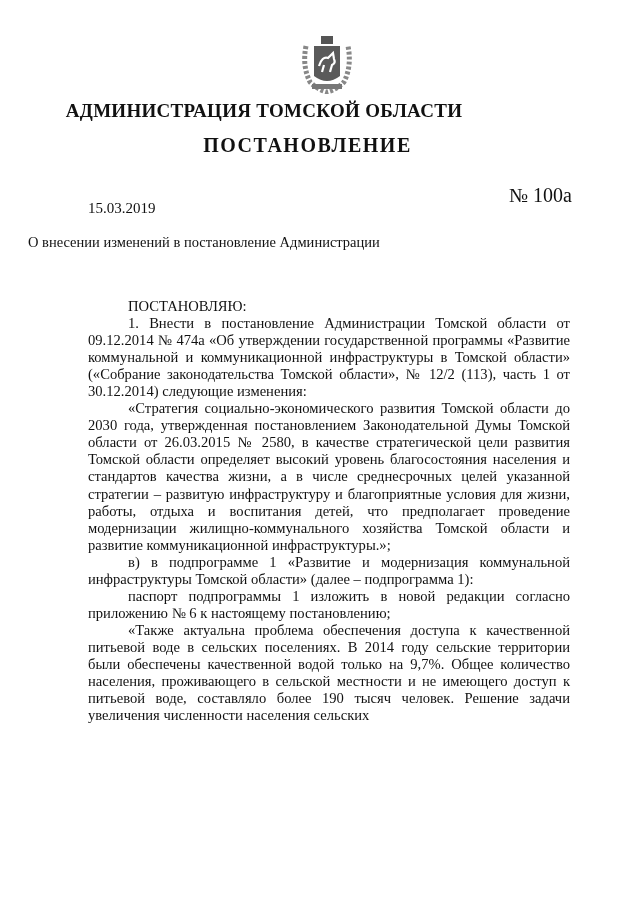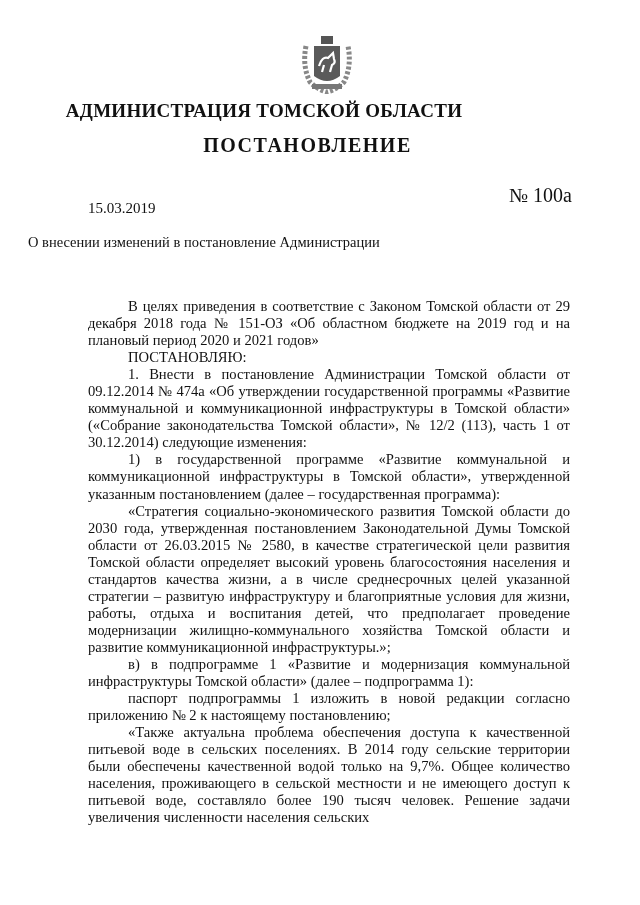--- a/index.html
+++ b/index.html
@@ -33,22 +33,20 @@
   <div class="h1">АДМИНИСТРАЦИЯ ТОМСКОЙ ОБЛАСТИ</div>
   <div class="h2">ПОСТАНОВЛЕНИЕ</div>
   <div class="date">15.03.2019</div>
   <div class="num">№ 100а</div>
 
   <div class="subject">
     <div>О внесении изменений в постановление Администрации</div>
   </div>
 
   <div class="body">
-    <p>В целях приведения в соответствие с Законом Томской области от 29 декабря 2018 года № 151-ОЗ «Об областном бюджете на 2019 год и на плановый период 2020 и 2021 годов»</p>
     <p>ПОСТАНОВЛЯЮ:</p>
     <p>1. Внести в постановление Администрации Томской области от 09.12.2014 № 474а «Об утверждении государственной программы «Развитие коммунальной и коммуникационной инфраструктуры в Томской области» («Собрание законодательства Томской области», № 12/2 (113), часть 1 от 30.12.2014) следующие изменения:</p>
-    <p>1) в государственной программе «Развитие коммунальной и коммуникационной инфраструктуры в Томской области», утвержденной указанным постановлением (далее – государственная программа):</p>
     <p>«Стратегия социально-экономического развития Томской области до 2030 года, утвержденная постановлением Законодательной Думы Томской области от 26.03.2015 № 2580, в качестве стратегической цели развития Томской области определяет высокий уровень благосостояния населения и стандартов качества жизни, а в числе среднесрочных целей указанной стратегии – развитую инфраструктуру и благоприятные условия для жизни, работы, отдыха и воспитания детей, что предполагает проведение модернизации жилищно-коммунального хозяйства Томской области и развитие коммуникационной инфраструктуры.»;</p>
     <p>в) в подпрограмме 1 «Развитие и модернизация коммунальной инфраструктуры Томской области» (далее – подпрограмма 1):</p>
-    <p>паспорт подпрограммы 1 изложить в новой редакции согласно приложению № 2 к настоящему постановлению;</p>
+    <p>паспорт подпрограммы 1 изложить в новой редакции согласно приложению № 6 к настоящему постановлению;</p>
     <p>«Также актуальна проблема обеспечения доступа к качественной питьевой воде в сельских поселениях. В 2014 году сельские территории были обеспечены качественной водой только на 9,7%. Общее количество населения, проживающего в сельской местности и не имеющего доступ к питьевой воде, составляло более 190 тысяч человек. Решение задачи увеличения численности населения сельских</p>
   </div>
 </div>
 
 </body></html>

